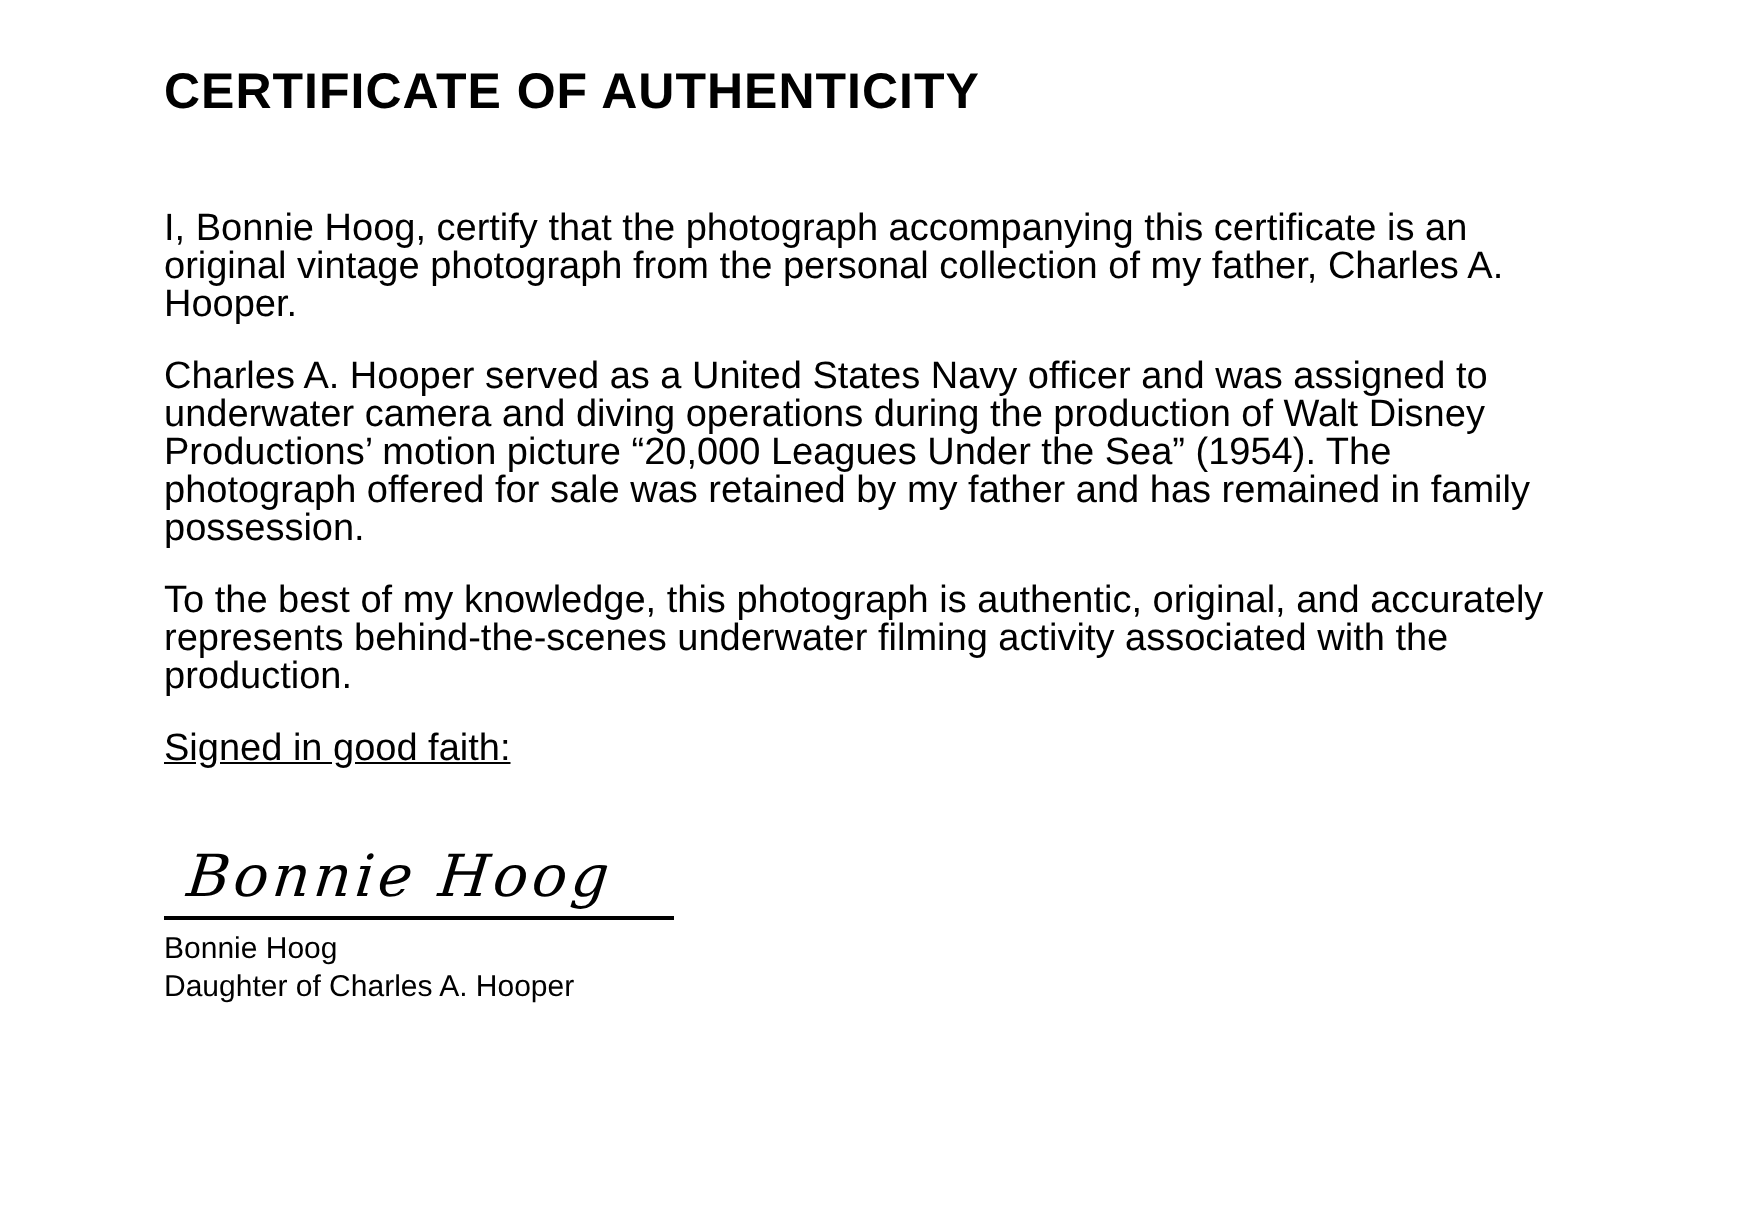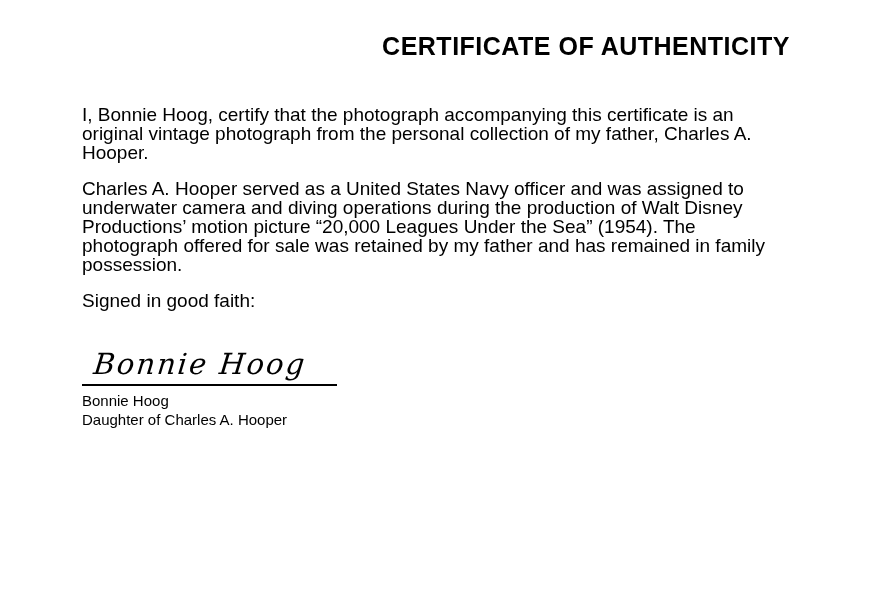--- a/index.html
+++ b/index.html
@@ -23,35 +23,36 @@
   .content {
     position: absolute;
     left: 82px;
     top: 0;
     width: 708px;
   }
   .title {
     font-size: 25px;
     line-height: 28px;
     font-weight: bold;
-    text-align: right;
+    text-align: left;
     letter-spacing: 0.5px;
     margin: 32px 0 0 0;
     font-family: "Liberation Sans", sans-serif;
   }
   .para {
     font-size: 19px;
     line-height: 19px;
     margin: 0 0 17px 0;
   }
   .title + .para {
     margin-top: 45px;
   }
   .closing {
     margin-bottom: 0;
+    text-decoration: underline;
   }
   .sig-block {
     margin-top: 38px;
     width: 255px;
     box-sizing: border-box;
     border-bottom: 2px solid #000000;
     padding: 0 0 3px 10px;
   }
   .sig-script {
     font-family: "DejaVu Serif", serif;
@@ -75,20 +76,21 @@
 <body>
 
 <div class="page">
   <div class="content">
     <h1 class="title">CERTIFICATE OF AUTHENTICITY</h1>
 
     <p class="para">I, Bonnie Hoog, certify that the photograph accompanying this certificate is an original vintage photograph from the personal collection of my father, Charles A. Hooper.</p>
 
     <p class="para">Charles A. Hooper served as a United States Navy officer and was assigned to underwater camera and diving operations during the production of Walt Disney Productions’ motion picture “20,000 Leagues Under the Sea” (1954). The photograph offered for sale was retained by my father and has remained in family possession.</p>
 
+    <p class="para">To the best of my knowledge, this photograph is authentic, original, and accurately represents behind-the-scenes underwater filming activity associated with the production.</p>
 
 
     <p class="para closing">Signed in good faith:</p>
 
     <div class="sig-block">
       <div class="sig-script">Bonnie Hoog</div>
     </div>
 
     <div class="sig-name">Bonnie Hoog</div>
 

